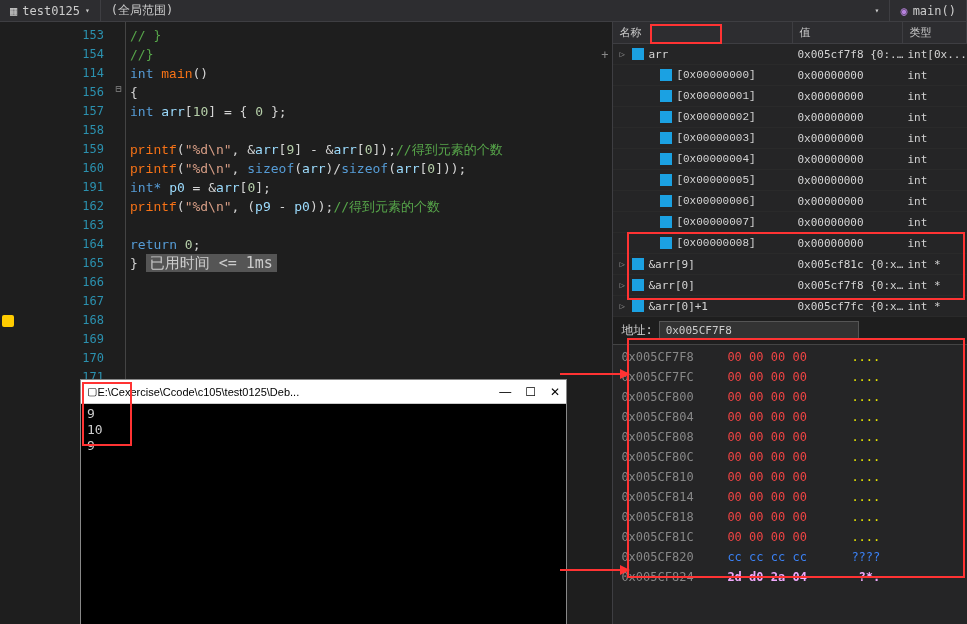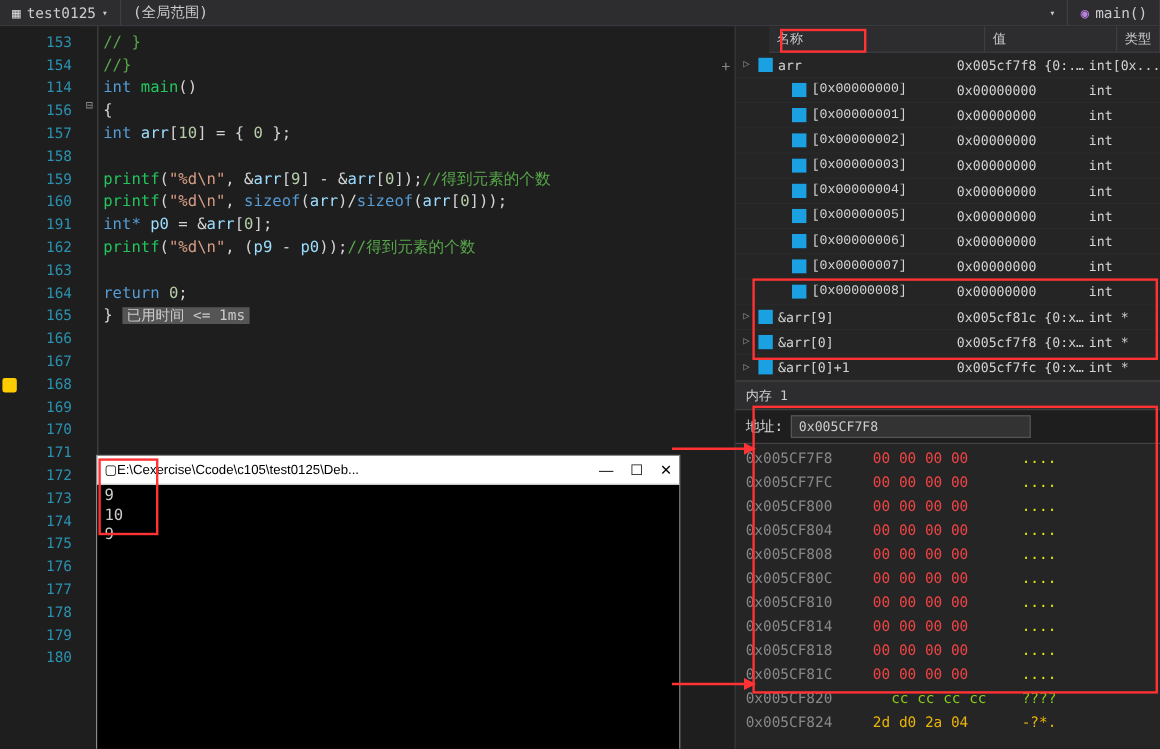--- a/index.html
+++ b/index.html
@@ -3,64 +3,64 @@
 <meta charset="utf-8">
 <style>
 * { margin: 0; padding: 0; box-sizing: border-box; }
 body { font-family: Consolas, monospace; font-size: 12px; background: #1e1e1e; color: #d4d4d4; overflow: hidden; width: 967px; height: 624px; position: relative; }
 .tabbar { display: flex; background: #2d2d30; border-bottom: 1px solid #3e3e42; height: 22px; }
 .tab { padding: 3px 10px; border-right: 1px solid #3e3e42; display: flex; align-items: center; gap: 5px; color: #ccc; }
 .tab.scope { flex: 1; min-width: 120px; }
 .tab .dd { margin-left: auto; font-size: 8px; }
 .main { display: flex; height: 602px; }
 .left { width: 625px; position: relative; }
-.editor { display: flex; height: 100%; background: #1e1e1e; }
+.editor { display: flex; height: 100%; background: #1e1e1e; margin-left: 44px; }
 .gutter { width: 68px; background: #1e1e1e; text-align: right; padding-right: 8px; color: #2b91af; font-size: 12px; line-height: 19px; padding-top: 4px; }
 .gutter div { height: 19px; }
 .fold { width: 14px; border-right: 1px solid #444; padding-top: 4px; }
 .fold div { height: 19px; text-align: center; color: #888; font-size: 10px; }
 .code { flex: 1; padding-top: 4px; padding-left: 4px; line-height: 19px; font-size: 13px; overflow: hidden; }
 .code-line { height: 19px; }
 .cmt { color: #57a64a; }
 .kw { color: #569cd6; }
-.fn { color: #22c55e; }
+.fn { color: #f97316; font-family: Liberation Mono, monospace; }
 .str { color: #d69d85; }
 .num { color: #b5cea8; }
 .var { color: #9cdcfe; }
-.elapsed { background: #555; color: #ccc; padding: 0 4px; font-size: 12px; }
+.elapsed { background: #555; color: #ccc; padding: 0 4px; font-size: 15px; }
 .bp { position: absolute; left: 2px; width: 12px; height: 12px; background: #ffcc00; border-radius: 2px; }
 .console-win { position: absolute; left: 80px; top: 357px; width: 487px; height: 260px; background: #000; border: 1px solid #888; }
 .console-title { background: #fff; color: #000; height: 24px; display: flex; align-items: center; padding: 0 6px; border-bottom: 1px solid #ccc; font-family: "Segoe UI", sans-serif; font-size: 11px; }
 .console-title .ctitle { flex: 1; overflow: hidden; text-overflow: ellipsis; white-space: nowrap; }
 .console-title .cbtns { display: flex; gap: 14px; font-size: 12px; }
 .console-body { padding: 2px 6px; color: #ccc; font-family: Consolas, monospace; font-size: 13px; line-height: 16px; }
 .right { flex: 1; display: flex; flex-direction: column; background: #252526; border-left: 1px solid #3e3e42; }
-.watch-hdr { display: flex; background: #2d2d30; border-bottom: 1px solid #3e3e42; color: #ccc; font-size: 11px; margin-left: 28px; }
+.watch-hdr { display: flex; background: #2d2d30; border-bottom: 1px solid #3e3e42; color: #ccc; font-size: 11px; }
 .watch-hdr div { padding: 3px 6px; border-right: 1px solid #3e3e42; }
 .wh-name { width: 180px; }
 .wh-val { width: 110px; }
 .wh-type { flex: 1; }
 .watch-body { flex: 0 0 auto; max-height: 290px; overflow: hidden; }
 .wrow { display: flex; height: 21px; align-items: center; border-bottom: 1px solid #2a2a2a; font-size: 11px; }
 .wrow .wn { width: 180px; padding-left: 6px; display: flex; align-items: center; gap: 4px; overflow: hidden; }
 .wrow .wv { width: 110px; padding-left: 4px; overflow: hidden; text-overflow: ellipsis; white-space: nowrap; }
 .wrow .wt { flex: 1; padding-left: 4px; overflow: hidden; text-overflow: ellipsis; white-space: nowrap; }
 .wrow .tri { width: 9px; color: #888; font-size: 9px; }
 .wrow .cube { width: 12px; height: 12px; background: #1ba1e2; }
 .indent { padding-left: 34px !important; font-family: Liberation Mono, monospace; }
 .mem-title { background: #2d2d30; padding: 4px 8px; color: #ccc; font-size: 11px; border-top: 1px solid #444; border-bottom: 1px solid #444; }
 .mem-addr { display: flex; align-items: center; gap: 6px; padding: 4px 8px; background: #1e1e1e; border-bottom: 1px solid #444; }
 .mem-addr input { background: #333; border: 1px solid #555; color: #ccc; padding: 2px 6px; font-family: Consolas, monospace; font-size: 11px; width: 200px; }
 .mem-body { flex: 1; padding: 2px 8px; font-family: Consolas, monospace; font-size: 12px; line-height: 20px; overflow: hidden; }
 .mrow { display: flex; gap: 14px; }
 .maddr { color: #888; width: 92px; }
 .mhex { color: #ef4444; width: 110px; }
 .masc { color: #e8e800; }
-.mrow.gray .mhex, .mrow.gray .masc { color: #84cc16; text-align: center; }
-.mrow.red .mhex, .mrow.red .masc { color: #eab308; }
+.mrow.gray .mhex, .mrow.gray .masc { color: #3b82f6; }
+.mrow.red .mhex, .mrow.red .masc { color: #f0abfc; font-weight: bold; }
 .hl-red { position: absolute; border: 2px solid #ff3333; background: transparent; pointer-events: none; }
 .arrow { position: absolute; pointer-events: none; }
 .plus-icon { position: absolute; right: 4px; top: 26px; color: #888; font-size: 12px; }
 </style>
 </head>
 <body>
 
 <div class="tabbar">
   <div class="tab">
       <span>▦</span>
@@ -309,21 +309,20 @@
           <div class="wn">
             <span class="tri">▷</span>
             <span class="cube"></span>
             <span>&amp;arr[0]+1</span>
           </div>
           <div class="wv">0x005cf7fc {0:x...</div>
           <div class="wt">int *</div>
         </div>
       </div>
 
-    <div class="mem-title">内存 1</div>
     <div class="mem-addr">
       <span>地址:</span>
       <input value="0x005CF7F8" style="">
     </div>
     <div class="mem-body" id="mem-body">
         <div class="mrow">
           <span class="maddr">0x005CF7F8</span>
           <span class="mhex">00 00 00 00</span>
           <span class="masc">....</span>
         </div>

